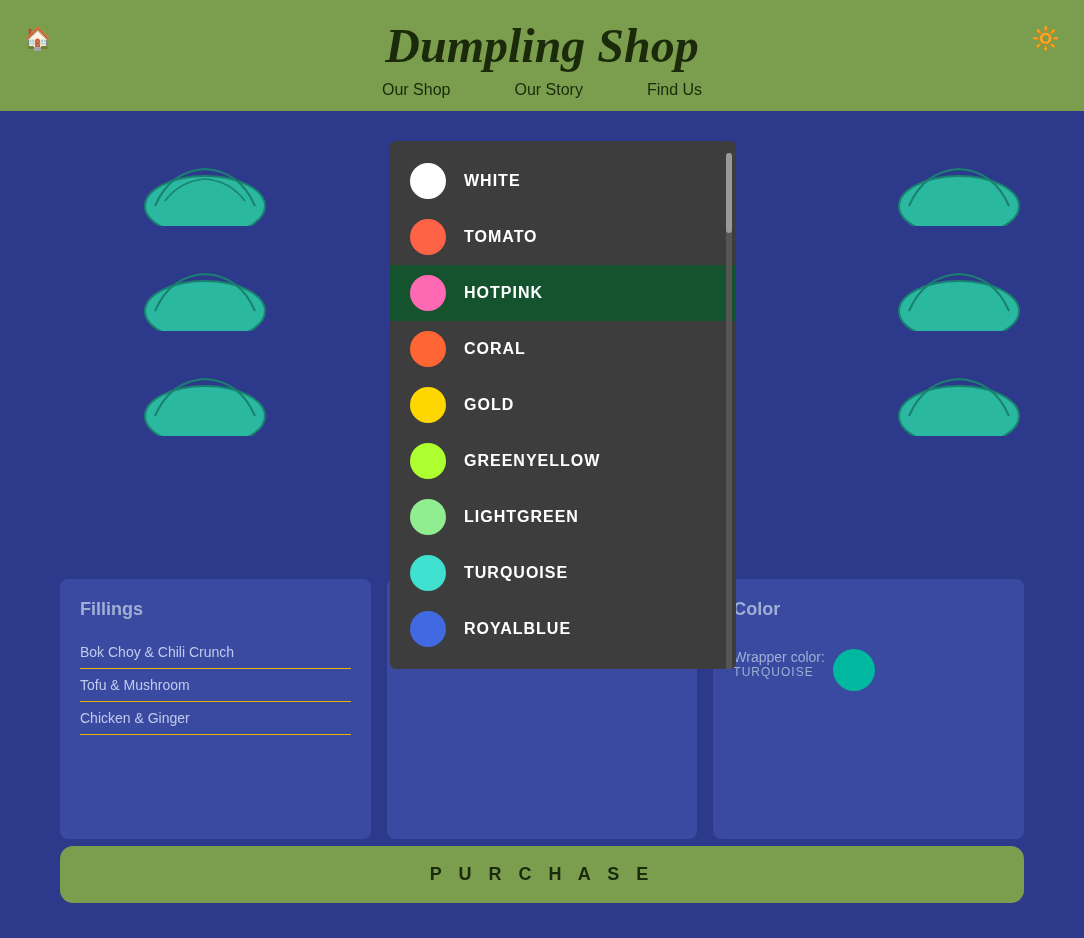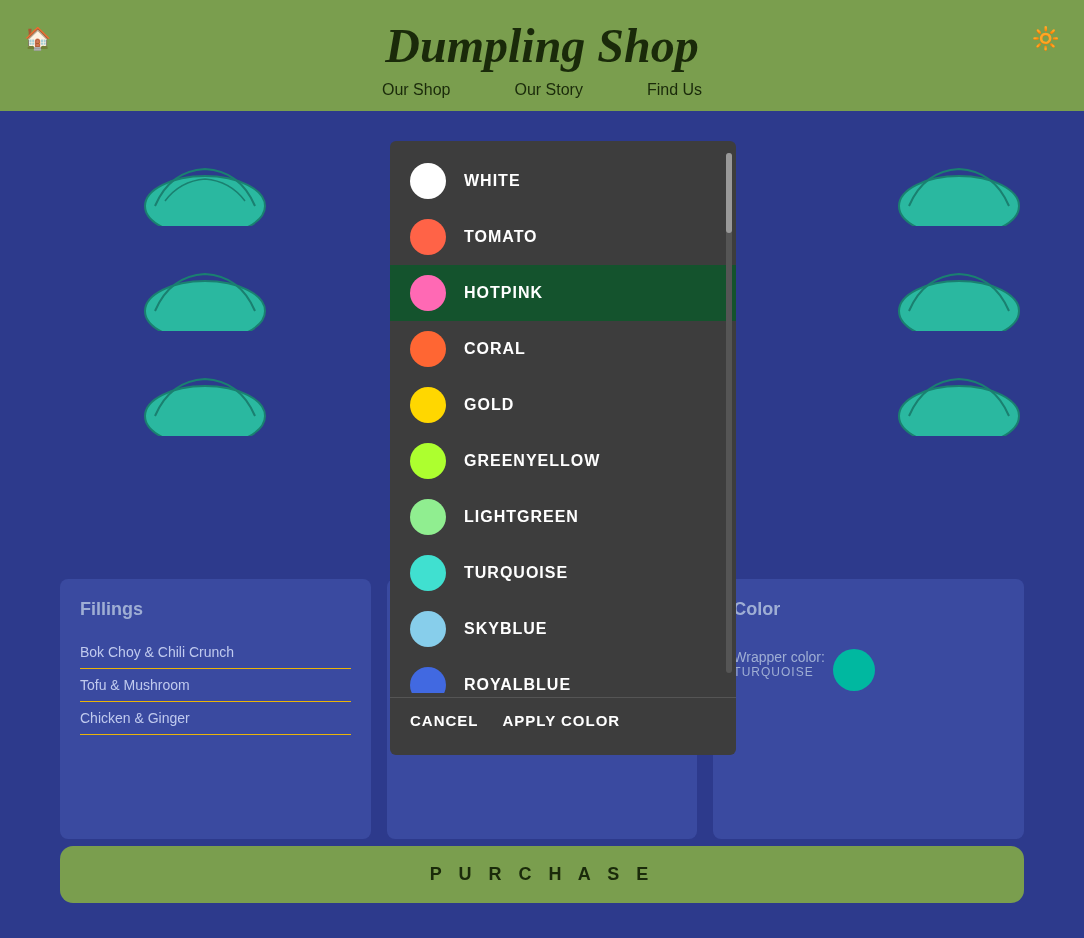--- a/index.html
+++ b/index.html
@@ -334,30 +334,22 @@
         </div>
         <div class="color-option">
           <div class="color-dot" style="background: rgb(144, 238, 144);"></div>
           <span class="color-option-label">LIGHTGREEN</span>
         </div>
         <div class="color-option">
           <div class="color-dot" style="background: rgb(64, 224, 208);"></div>
           <span class="color-option-label">TURQUOISE</span>
         </div>
         <div class="color-option">
-          <div class="color-dot" style="background: rgb(135, 206, 235);"></div>
-          <span class="color-option-label">SKYBLUE</span>
-        </div>
-        <div class="color-option">
           <div class="color-dot" style="background: rgb(65, 105, 225);"></div>
           <span class="color-option-label">ROYALBLUE</span>
         </div>
       </div>
     <div class="scrollbar-track">
       <div class="scrollbar-thumb"></div>
     </div>
-    <div class="color-picker-actions">
-      <button class="action-btn">CANCEL</button>
-      <button class="action-btn">APPLY COLOR</button>
-    </div>
   </div>
 
 </div>
 
 </body></html>

